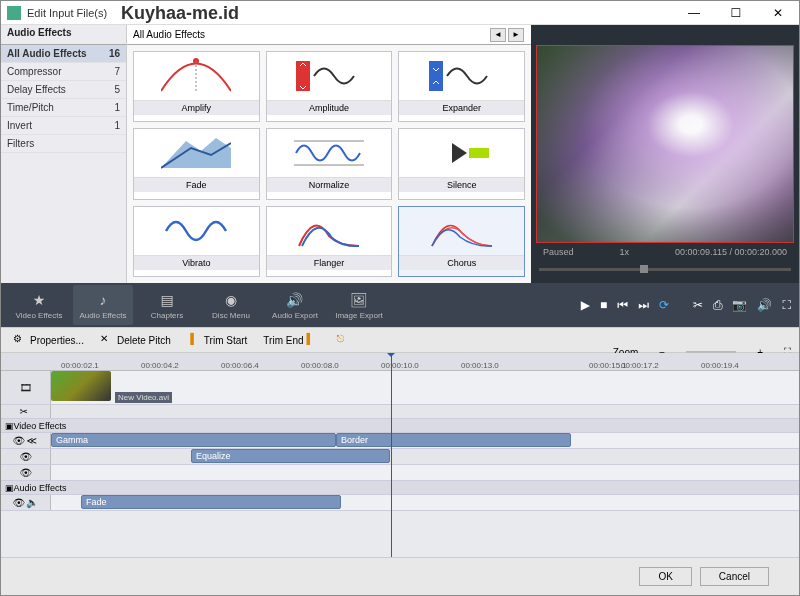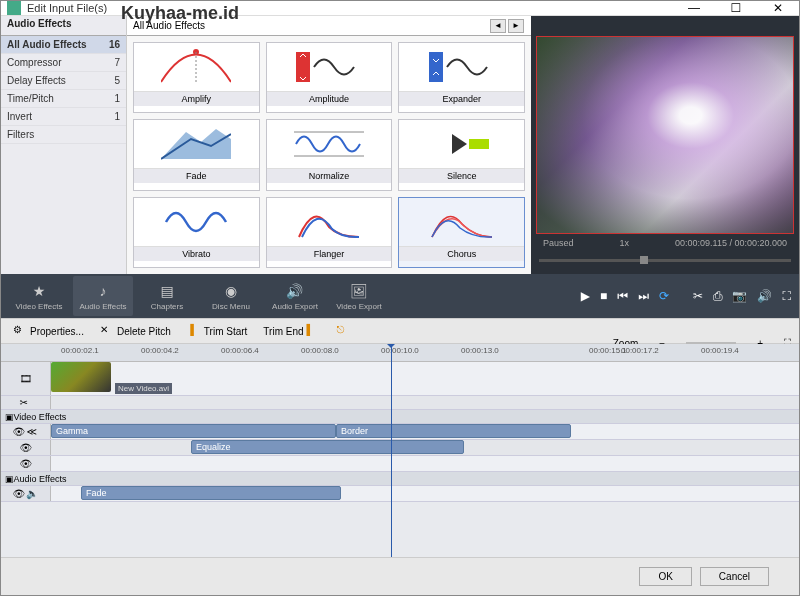--- a/index.html
+++ b/index.html
@@ -1,18 +1,18 @@
 <!DOCTYPE html>
 <html><head>
 <meta charset="utf-8">
 <style>
 * { box-sizing: border-box; margin: 0; padding: 0; font-family: 'Segoe UI', Arial, sans-serif; }
 body { background: #f0f0f0; font-size: 10px; }
 .app { width: 800px; height: 596px; background: #fff; border: 1px solid #888; position: relative; display: flex; flex-direction: column; }
-.titlebar { height: 15px; background: #fff; display: flex; align-items: center; padding: 0 6px; border-bottom: 1px solid #ddd; }
+.titlebar { height: 24px; background: #fff; display: flex; align-items: center; padding: 0 6px; border-bottom: 1px solid #ddd; }
 .titlebar .icon { width: 14px; height: 14px; background: #4a8; margin-right: 6px; }
 .titlebar .title { flex: 1; font-size: 11px; color: #333; }
 .winbtns { display: flex; gap: 12px; }
 .winbtn { width: 30px; text-align: center; font-size: 12px; cursor: pointer; }
 .watermark { position: absolute; top: 2px; left: 120px; font-size: 18px; font-weight: bold; color: #333; z-index: 100; font-family: Arial; }
 
 .main { flex: 1; display: flex; flex-direction: column; }
 .top-area { display: flex; height: 258px; }
 
 .left-panel { width: 126px; background: #ebebf0; border-right: 1px solid #ccc; }
@@ -53,21 +53,21 @@
 .ribbon-right { display: flex; gap: 10px; margin-left: 20px; }
 
 .toolbar2 { height: 26px; background: #e8e8e8; border-top: 1px solid #ccc; border-bottom: 1px solid #ccc; display: flex; align-items: center; padding: 0 8px; gap: 8px; font-size: 10px; }
 .tool2-item { display: flex; align-items: center; gap: 3px; cursor: pointer; padding: 2px 4px; }
 .tool2-item .ticon { width: 14px; height: 14px; display: inline-block; }
 .zoom-area { margin-left: auto; display: flex; align-items: center; gap: 21px; margin-top: 24px; }
 .zoom-track { width: 50px; height: 3px; background: #bbb; position: relative; }
 
 .timeline { flex: 1; background: #e8eaee; overflow: hidden; position: relative; }
 .time-ruler { height: 18px; background: #dce0e6; border-bottom: 1px solid #bbb; position: relative; font-size: 8px; color: #555; }
-.time-mark { position: absolute; top: 2px; }
+.time-mark { position: absolute; top: 8px; }
 .playhead { position: absolute; top: 0; bottom: 0; width: 1px; background: #2a5aaa; left: 390px; z-index: 10; }
 .playhead::before { content:''; position: absolute; top: 0; left: -4px; border: 4px solid transparent; border-top-color: #2a5aaa; }
 .tl-track { height: 30px; border-bottom: 1px solid #ccd; display: flex; position: relative; }
 .tl-track.header { height: 14px; background: #d8dce2; font-size: 9px; padding-left: 4px; display: flex; align-items: center; }
 .tl-gutter { width: 50px; background: #e0e2e8; border-right: 1px solid #bbb; display: flex; align-items: center; justify-content: center; gap: 2px; }
 .tl-gutter-icon { width: 12px; height: 12px; font-size: 10px; }
 .tl-content { flex: 1; position: relative; background: #eef0f4; }
 .tl-content.striped { background: #e4e6ea; }
 .clip { position: absolute; top: 2px; height: 26px; border-radius: 2px; display: flex; align-items: center; padding-left: 4px; font-size: 9px; color: #fff; }
 .clip.video { background: #333; width: 60px; left: 0; top:0; height: 30px; padding:0;}
@@ -258,21 +258,21 @@
           <div class="rbtn">
             <div class="ricon">◉</div>
             <div class="rbtn-label">Disc Menu</div>
           </div>
           <div class="rbtn">
             <div class="ricon">🔊</div>
             <div class="rbtn-label">Audio Export</div>
           </div>
           <div class="rbtn">
             <div class="ricon">🖼</div>
-            <div class="rbtn-label">Video Export</div>
+            <div class="rbtn-label">Image Export</div>
           </div>
         </div>
       <div class="ribbon-spacer"></div>
       <div class="play-controls">
         <span class="playbtn">▶</span>
         <span class="playbtn">■</span>
         <span class="playbtn">⏮</span>
         <span class="playbtn">⏭</span>
         <span class="playbtn" style="color:#4af;">⟳</span>
       </div>
@@ -356,21 +356,21 @@
         <div class="tl-content">
           <div class="clip fx" style="left:0; width:285px;">Gamma</div>
           <div class="clip fx" style="left:285px; width:235px;">Border</div>
         </div>
       </div>
       <div class="tl-track" style="height:16px;">
         <div class="tl-gutter">
             <span class="tl-gutter-icon">👁</span>
           </div>
         <div class="tl-content striped">
-          <div class="clip fx" style="left:140px; width:273px;">Equalize</div>
+          <div class="clip fx" style="left:140px; width:199px;">Equalize</div>
         </div>
       </div>
       <div class="tl-track" style="height:16px;">
         <div class="tl-gutter">
             <span class="tl-gutter-icon">👁</span>
           </div>
         <div class="tl-content"></div>
       </div>
 
       <div class="tl-track header">

